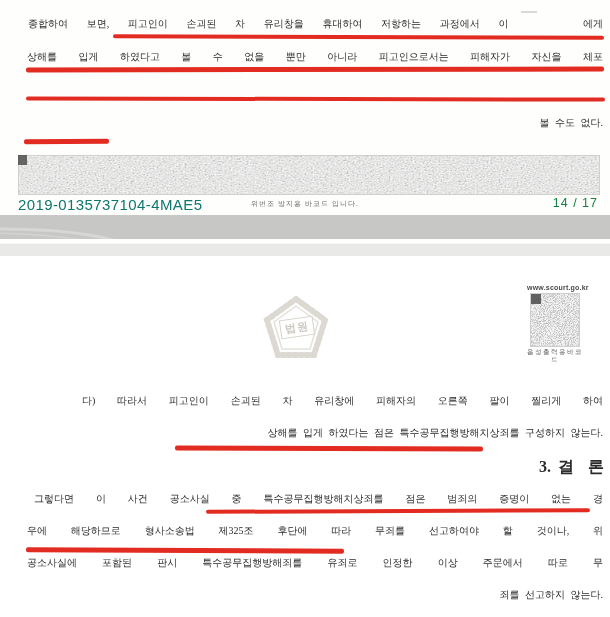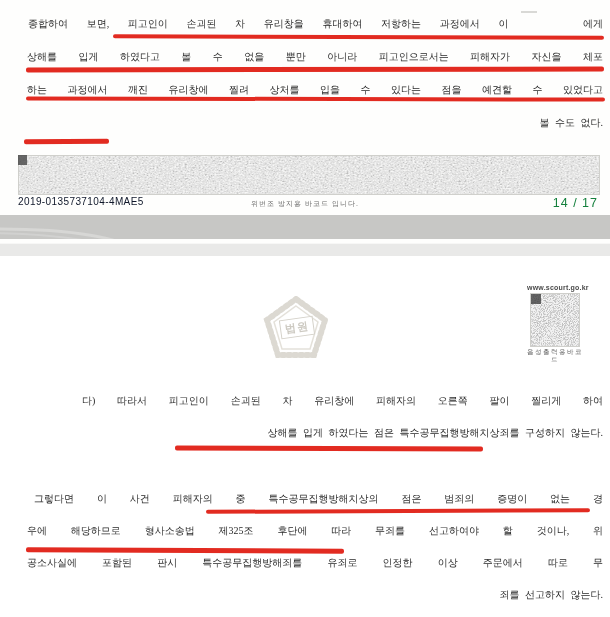--- a/index.html
+++ b/index.html
@@ -21,21 +21,21 @@
   .full{white-space:normal;text-align:justify;text-align-last:justify;word-spacing:2px;}
   .part{text-align:right;word-spacing:3px;}
   .heading{font-weight:bold;font-size:16px;}
 
   .redline{position:absolute;background:#e0190e;border-radius:2px;opacity:0.92;}
 
   
   #barcode-wrap{position:absolute;left:18px;top:155px;width:580px;height:38px;overflow:hidden;border:1px solid #d0d0cc;}
   #barcode-corner{position:absolute;left:18px;top:155px;width:9px;height:10px;background:#3a3a3a;opacity:.75;}
   .bc-caption-row{position:absolute;top:196px;left:0;width:610px;height:16px;font-family:"Liberation Sans","DejaVu Sans",sans-serif;}
-  #doc-id{position:absolute;left:18px;top:0;font-size:10px;color:#0f172a;letter-spacing:.4px;}
+  #doc-id{position:absolute;left:18px;top:0;font-size:15px;color:#0f766e;letter-spacing:.4px;}
   #bc-center-caption{position:absolute;left:0;right:0;top:3px;text-align:center;font-size:7px;color:#6a6a6a;letter-spacing:1px;}
   #page-indicator{position:absolute;right:12px;top:0;font-size:12.5px;color:#15803d;letter-spacing:1px;}
 
   
   #footer-band{position:absolute;left:0;top:215px;width:610px;height:24px;background:#c7c7c5;overflow:hidden;}
   #footer-court{position:absolute;right:9px;top:0;height:24px;line-height:24px;
     font-family:"Liberation Sans","DejaVu Sans",sans-serif;font-size:11px;color:#fdfdfc;letter-spacing:1px;}
 
   
   #qr-block{position:absolute;left:527px;top:27px;width:56px;text-align:center;
@@ -79,21 +79,20 @@
           <feFuncB type="discrete" tableValues="0.1 0.35 0.75 0.95"></feFuncB>
         </feComponentTransfer>
       </filter>
     </defs>
   </svg>
 
   <div id="page1" class="page">
 
     <div class="tline full" style="left:28px;top:12px;width:575px;">종합하여 보면, 피고인이 손괴된 차 유리창을 휴대하여 저항하는 과정에서 이&nbsp;&nbsp;&nbsp;&nbsp;에게</div>
     <div class="tline full" style="left:27px;top:45px;width:576px;">상해를 입게 하였다고 볼 수 없을 뿐만 아니라 피고인으로서는 피해자가 자신을 체포</div>
-    <div class="tline full" style="left:27px;top:78px;width:576px;">하는 과정에서 깨진 유리창에 찔려 상처를 입을 수 있다는 점을 예견할 수 있었다고</div>
     <div class="tline part" style="left:27px;top:111px;width:576px;">볼 수도 없다.</div>
 
     <div id="redact-mark"></div>
 
     <div class="redline" style="left:113px;top:35px;width:491px;height:4px;transform:rotate(0.15deg);"></div>
     <div class="redline" style="left:26px;top:67px;width:578px;height:5px;transform:rotate(-0.1deg);"></div>
     <div class="redline" style="left:26px;top:97px;width:579px;height:4px;transform:rotate(0.12deg);"></div>
     <div class="redline" style="left:24px;top:139px;width:85px;height:5px;transform:rotate(-0.4deg);"></div>
 
     <div id="barcode-wrap">
@@ -135,21 +134,22 @@
     <div id="court-seal">
       <svg width="66" height="64">
         <polygon points="33,3 62,24 51,59 15,59 4,24" fill="none" stroke="#dcd9d2" stroke-width="6" stroke-dasharray="2.5,3.5" stroke-linecap="round"></polygon>
         <polygon points="33,10 55,26 47,53 19,53 11,26" fill="none" stroke="#e4e1da" stroke-width="1.5"></polygon>
       </svg>
       <div id="seal-label">법원</div>
     </div>
 
     <div class="tline full" style="left:82px;top:133px;width:521px;">다) 따라서 피고인이 손괴된 차 유리창에 피해자의 오른쪽 팔이 찔리게 하여</div>
     <div class="tline part" style="left:27px;top:165px;width:576px;">상해를 입게 하였다는 점은 특수공무집행방해치상죄를 구성하지 않는다.</div>
-    <div class="tline full" style="left:34px;top:231px;width:569px;">그렇다면 이 사건 피해자의 중 특수공무집행방해치상의 점은 범죄의 증명이 없는 경</div>
+    <div class="tline part heading" style="left:28px;top:199px;width:576px;">3. 결&nbsp;&nbsp;론</div>
+    <div class="tline full" style="left:34px;top:231px;width:569px;">그렇다면 이 사건 공소사실 중 특수공무집행방해치상죄를 점은 범죄의 증명이 없는 경</div>
     <div class="tline full" style="left:27px;top:263px;width:576px;">우에 해당하므로 형사소송법 제325조 후단에 따라 무죄를 선고하여야 할 것이나, 위</div>
     <div class="tline full" style="left:27px;top:295px;width:576px;">공소사실에 포함된 판시 특수공무집행방해죄를 유죄로 인정한 이상 주문에서 따로 무</div>
     <div class="tline part" style="left:27px;top:327px;width:576px;">죄를 선고하지 않는다.</div>
 
     <div class="redline" style="left:175px;top:190px;width:308px;height:4.5px;transform:rotate(0.2deg);"></div>
     <div class="redline" style="left:206px;top:253px;width:384px;height:4px;transform:rotate(-0.25deg);"></div>
     <div class="redline" style="left:26px;top:292px;width:318px;height:4.5px;transform:rotate(0.3deg);"></div>
   </div>
 </div>
 

